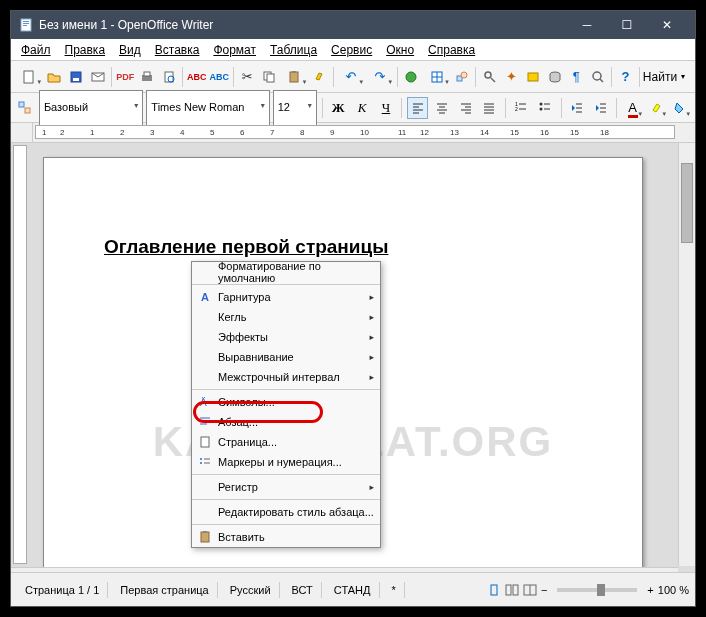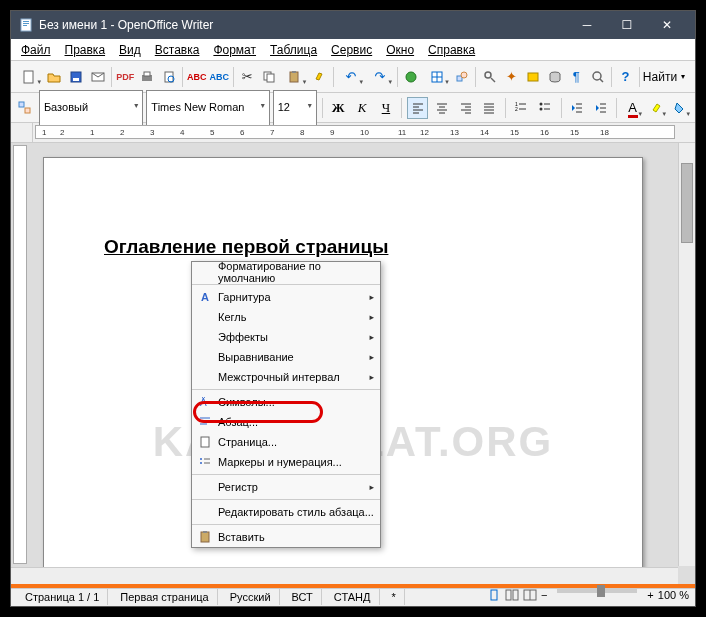--- a/index.html
+++ b/index.html
@@ -34,21 +34,21 @@
 .page-content { padding: 78px 60px; font-family: "Times New Roman", serif; text-decoration: underline; }
 .page-content h1 { font-size: 19px; font-weight: bold; color: #000; }
 .watermark { position: absolute; top: 275px; left: 0; right: 0; text-align: center; font-size: 42px; font-weight: bold; color: rgba(160,160,160,0.35); letter-spacing: 2px; pointer-events: none; z-index: 5; }
 .ctx { position: absolute; left: 180px; top: 250px; width: 190px; background: #f8f8f8; border: 1px solid #888; box-shadow: 2px 2px 6px rgba(0,0,0,0.3); font-size: 11px; z-index: 10; }
 .ctx-row { height: 20px; display: flex; align-items: center; padding: 0 4px; position: relative; }
 .ctx-ico { width: 18px; display: inline-flex; align-items: center; justify-content: center; font-size: 11px; color: #456; }
 .ctx-lbl { flex: 1; padding-left: 4px; }
 .ctx-sub::after { content: "▸"; font-size: 9px; color: #333; position: absolute; right: 6px; }
 .ctx-sep { height: 1px; background: #ccc; margin: 2px 0; }
 .highlight { position: absolute; border: 3px solid #d00; border-radius: 12px; left: 182px; top: 390px; width: 130px; height: 22px; z-index: 20; pointer-events: none; }
-.statusbar { position: absolute; bottom: 0; left: 0; right: 0; height: 18px; background: #f0f0f0; border-top: 1px solid #ccc; display: flex; align-items: flex-start; font-size: 11px; padding: 0 6px; gap: 4px; }
+.statusbar { position: absolute; bottom: 0; left: 0; right: 0; height: 34px; background: #f0f0f0; border-top: 1px solid #ccc; display: flex; align-items: center; font-size: 11px; padding: 0 6px; gap: 4px; }
 .statusbar .cell { padding: 0 8px; border-right: 1px solid #ccc; height: 16px; display: flex; align-items: center; }
 .statusbar .flex { flex: 1; }
 .zoom-slider { width: 80px; height: 4px; background: #ccc; position: relative; margin: 0 6px; }
 .zoom-slider .thumb { position: absolute; width: 8px; height: 12px; background: #888; top: -4px; left: 50%; }
 .scrollbar-v { position: absolute; right: 0; top: 0; bottom: 18px; width: 17px; background: #eee; border-left: 1px solid #ccc; }
 .scrollbar-v .thumb { position: absolute; left: 2px; right: 2px; top: 20px; height: 80px; background: #bbb; border: 1px solid #999; }
 .scrollbar-h { position: absolute; left: 0; right: 17px; bottom: 0; height: 17px; background: #eee; border-top: 1px solid #ccc; }
 svg { display: block; }
 </style>
 </head>

